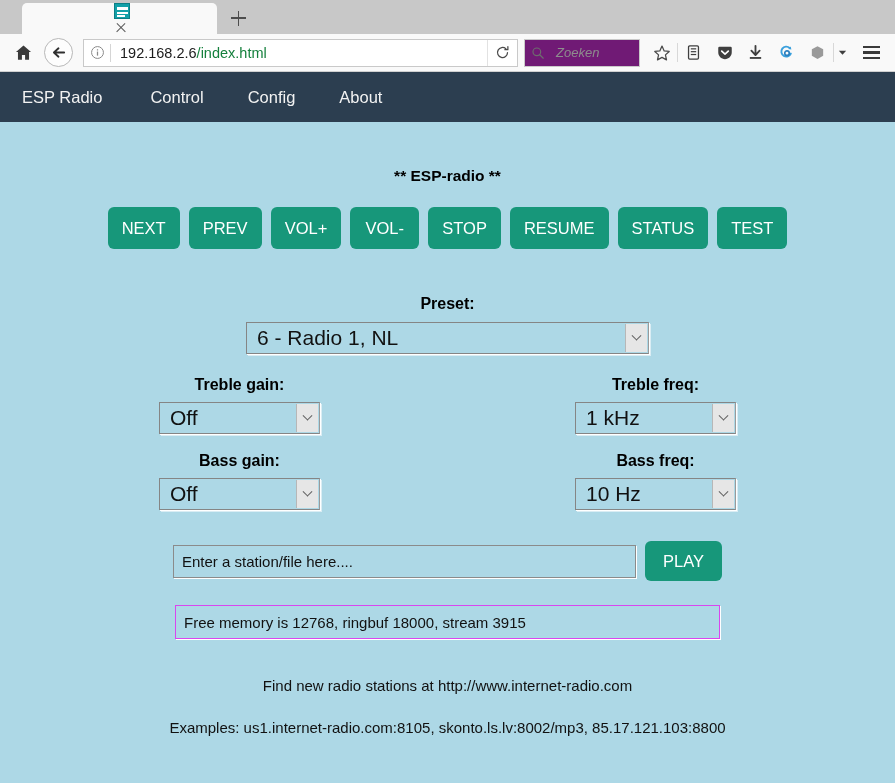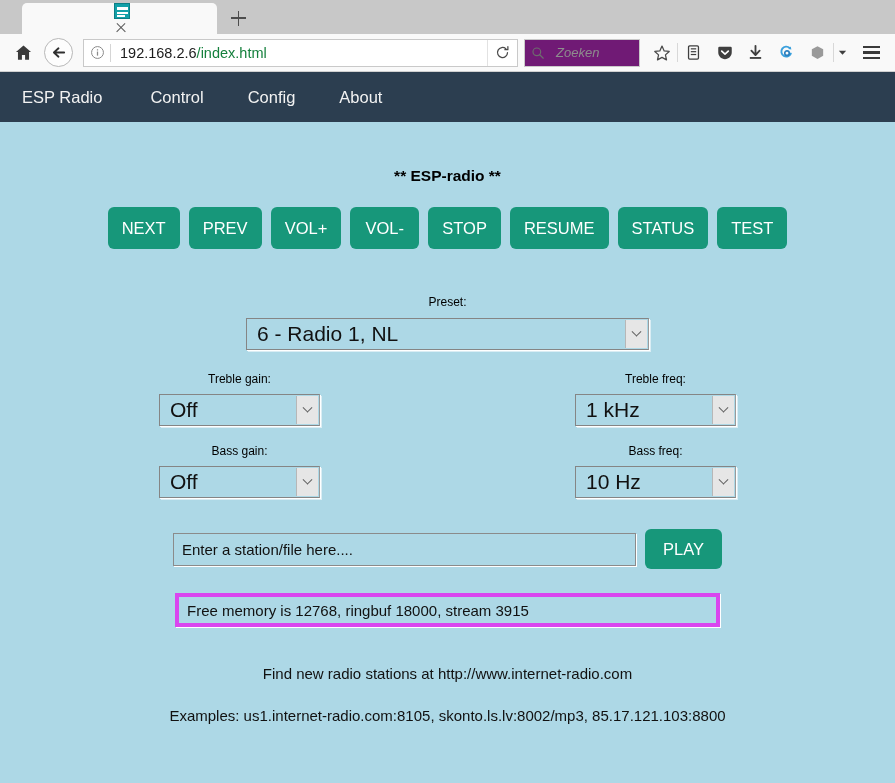--- a/index.html
+++ b/index.html
@@ -212,22 +212,22 @@
     height: 42px;
     min-width: 69px;
     cursor: pointer;
     white-space: nowrap;
   }
 
   .center-col { display: flex; flex-direction: column; align-items: center; }
 
   .fieldlabel {
     text-align: center;
-    font-size: 12px;
-    font-weight: normal;
+    font-size: 16px;
+    font-weight: bold;
     color: #000000;
   }
 
   .sel {
     position: relative;
     height: 32px;
     background: #add8e6;
     border: 1px solid #858585;
     border-right: 1px solid #9a9a9a;
     box-shadow: 1px 1px 0 #ffffff, 2px 2px 0 rgba(255,255,255,0.55);
@@ -297,21 +297,21 @@
     height: 40px;
     padding: 0 18px;
     cursor: pointer;
   }
 
   .statusbox {
     width: 545px;
     height: 34px;
     margin: 24px auto 0 auto;
     background: #add8e6;
-    border: 4px solid #d946ef;
+    border: 1px solid #d946ef;
     box-shadow: 1px 1px 0 #ffffff;
     display: flex;
     align-items: center;
     font-size: 15px;
     color: #111111;
     padding: 0 8px;
   }
 
   .footline {
     text-align: center;

